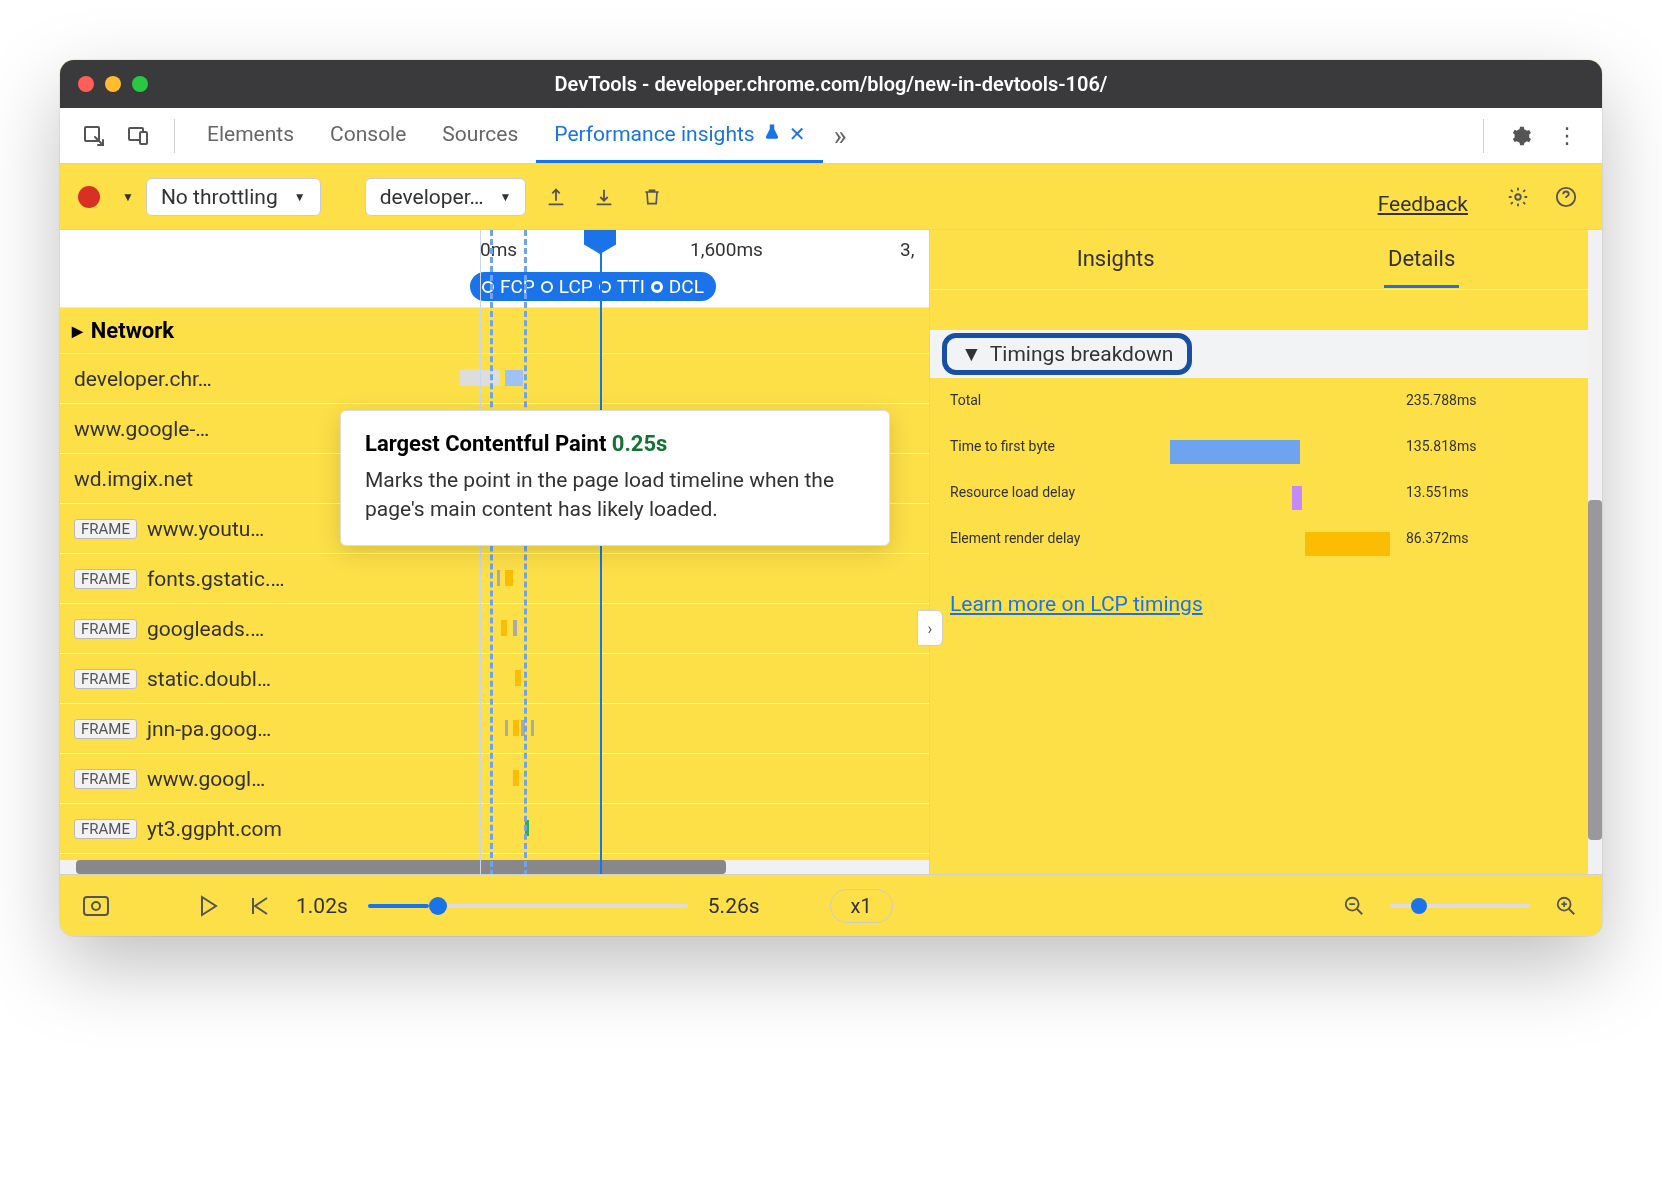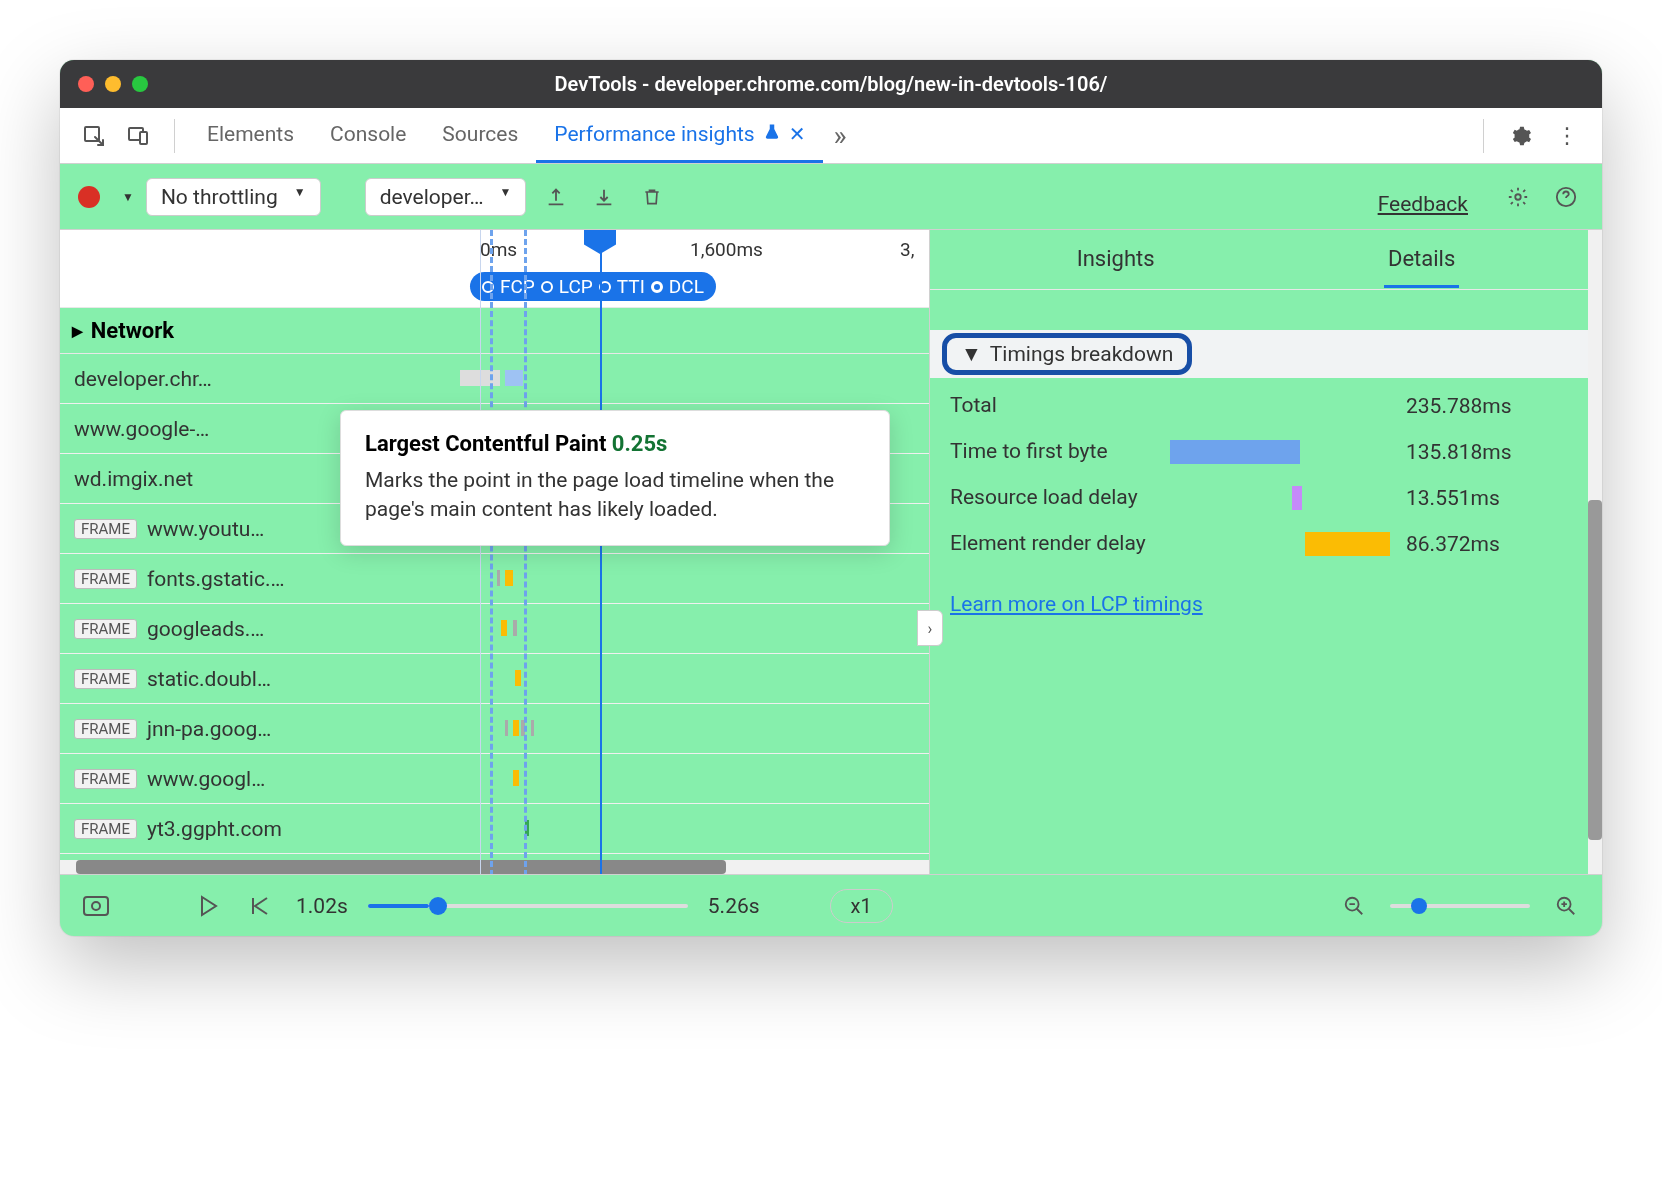--- a/index.html
+++ b/index.html
@@ -1,38 +1,38 @@
 <!DOCTYPE html>
 <html><head>
 <meta charset="utf-8">
 <style>
 * { box-sizing: border-box; margin: 0; padding: 0; font-family: -apple-system, BlinkMacSystemFont, "Segoe UI", Roboto, sans-serif; }
 body { background: white; width: 1662px; height: 1202px; position: relative; padding: 60px; }
-.window { width: 1542px; height: 876px; background: #86efac; border-radius: 14px; overflow: hidden; box-shadow: 0 30px 80px rgba(0,0,0,0.25), 0 0 0 1px rgba(0,0,0,0.05); display: flex; flex-direction: column; }
+.window { width: 1542px; height: 876px; background: #fde047; border-radius: 14px; overflow: hidden; box-shadow: 0 30px 80px rgba(0,0,0,0.25), 0 0 0 1px rgba(0,0,0,0.05); display: flex; flex-direction: column; }
 
 .titlebar { height: 48px; background: #3a3a3c; display: flex; align-items: center; padding: 0 18px; position: relative; }
 .traffic { display: flex; gap: 11px; }
 .traffic span { width: 16px; height: 16px; border-radius: 50%; }
 .t-red { background: #ff5f57; } .t-yel { background: #febc2e; } .t-grn { background: #28c840; }
 .title { position: absolute; left: 50%; transform: translateX(-50%); color: #fff; font-size: 20px; font-weight: 600; }
 
 .tabs-row { height: 56px; border-bottom: 1px solid #d0d0d0; display: flex; align-items: center; padding: 0 12px; background: #fff; }
 .cursor-icon, .device-icon { width: 28px; height: 28px; display:flex; align-items:center; justify-content:center; color:#555; margin: 0 8px; }
 .vdiv { width: 1px; height: 34px; background: #d0d0d0; margin: 0 14px; }
 .tab { padding: 0 18px; height: 100%; display: flex; align-items: center; font-size: 21px; color: #666; cursor: pointer; border-bottom: 3px solid transparent; gap: 8px; }
 .tab.active { color: #1a73e8; border-bottom-color: #1a73e8; }
 .tab-close { color: #1a73e8; font-size: 20px; }
 .more-tabs { font-size: 28px; color: #666; margin-left: 10px; }
 .spacer { flex: 1; }
 .gear, .dots { width: 30px; height: 30px; display:flex; align-items:center; justify-content:center; color:#555; margin: 0 8px; font-size: 22px; }
 
 .toolbar { height: 66px; border-bottom: 1px solid #d0d0d0; display: flex; align-items: center; padding: 0 18px; gap: 12px; }
 .record-btn { width: 22px; height: 22px; background: #d93025; border-radius: 50%; margin-right: 4px; }
 .dropdown-caret { font-size: 12px; color: #333; margin-left: 6px; }
-.select { border: 1px solid #ccc; border-radius: 6px; padding: 6px 14px; font-size: 21px; display: flex; gap: 10px; color: #333; background:#fff; }
+.select { border: 1px solid #ccc; border-radius: 6px; padding: 6px 14px; font-size: 21px; display: flex; align-items: center; gap: 10px; color: #333; background:#fff; }
 .tb-icon { width: 28px; height: 28px; display:flex; align-items:center; justify-content:center; color:#555; font-size: 20px; margin: 0 4px; }
 .feedback { font-size: 21px; color: #333; text-decoration: underline; margin-top: 14px; }
 
 .content { flex: 1; display: flex; overflow: hidden; }
 .left-panel { width: 870px; border-right: 1px solid #d0d0d0; display: flex; flex-direction: column; position: relative; }
 .right-panel { flex: 1; display: flex; flex-direction: column; position: relative; }
 
 .timeline-header { height: 78px; position: relative; border-bottom: 1px solid #e8e8e8; background: #fff; }
 .tick { position: absolute; top: 8px; font-size: 19px; color: #333; }
 .marker-pill { position: absolute; top: 42px; background: #1a73e8; color: #fff; border-radius: 16px; padding: 3px 12px; font-size: 19px; display: flex; align-items: center; gap: 6px; }
@@ -59,21 +59,21 @@
 
 .sub-tabs { height: 60px; display: flex; align-items: center; justify-content: space-around; border-bottom: 1px solid #e8e8e8; padding: 0 30px; }
 .sub-tab { font-size: 22px; color: #333; padding: 14px 4px; border-bottom: 3px solid transparent; }
 .sub-tab.active { border-bottom-color: #1a73e8; }
 
 .hspace { height: 40px; }
 .timings-hdr { height: 48px; background: #f1f3f4; display: flex; align-items: center; padding: 0 12px; font-size: 21px; color: #333; position: relative; }
 .highlight-ring { border: 5px solid #174ea6; border-radius: 14px; padding: 4px 14px; display: inline-flex; align-items: center; gap: 8px; }
 
 .metrics { padding: 14px 20px; display: flex; flex-direction: column; gap: 18px; }
-.metric-row { display: flex; align-items: center; font-size: 21px; }
+.metric-row { display: flex; align-items: flex-start; font-size: 14px; }
 .metric-label { width: 220px; color: #333; line-height: 1.2; }
 .metric-bar-area { width: 220px; height: 28px; position: relative; }
 .metric-bar { position: absolute; top: 2px; height: 24px; }
 .metric-val { margin-left: 16px; color: #333; }
 .learn-link { color: #1a73e8; text-decoration: underline; font-size: 21px; padding: 20px; }
 
 .bottom-bar { height: 62px; border-top: 1px solid #d0d0d0; display: flex; align-items: center; padding: 0 20px; gap: 20px; font-size: 21px; color: #333; }
 .bb-icon { width: 32px; height: 32px; display:flex; align-items:center; justify-content:center; color:#555; }
 .slider { flex: 1; max-width: 320px; height: 4px; background: #ddd; border-radius: 2px; position: relative; }
 .slider .fill { position: absolute; left:0; top:0; height:100%; background:#1a73e8; border-radius: 2px; }

